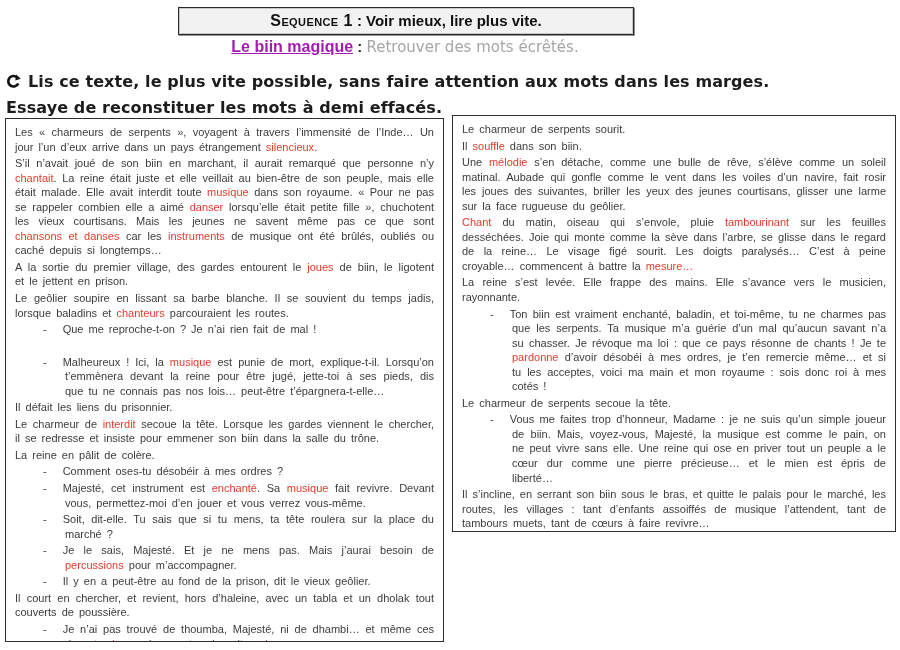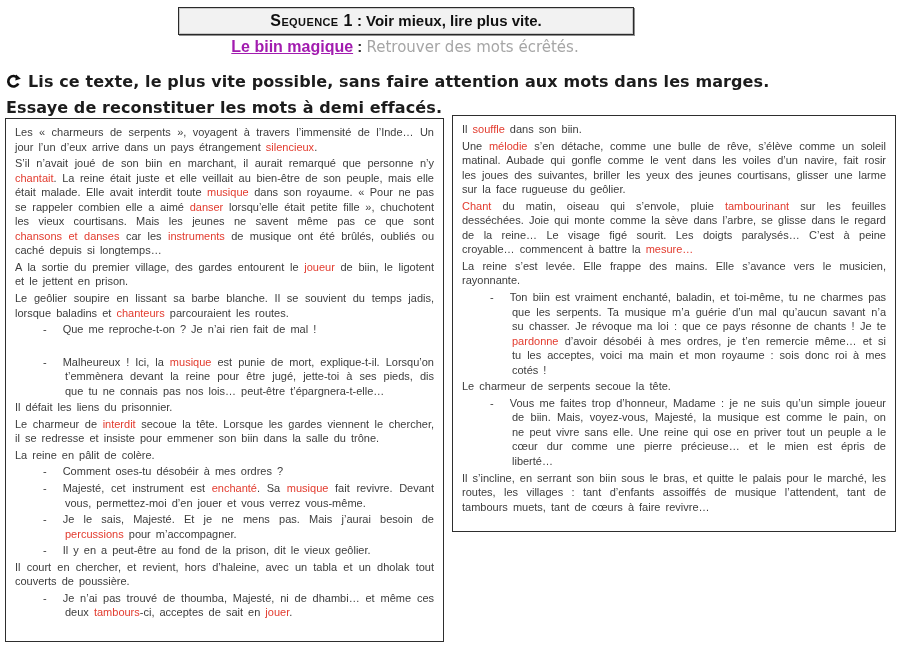--- a/index.html
+++ b/index.html
@@ -65,38 +65,40 @@
     </svg>
     <span>Lis ce texte, le plus vite possible, sans faire attention aux mots dans les marges.</span>
   </div>
   <div class="instr instr2">
     <span>Essaye de reconstituer les mots à demi effacés.</span>
   </div>
 
   <div class="textbox" id="left-box">
       <p class="para"><span class="">Les « charmeurs de serpents », voyagent à travers l’immensité de l’Inde… Un jour l’un d’eux arrive dans un pays étrangement </span><span class="hl">silencieux</span><span class="">.</span></p>
       <p class="para"><span class="">S’il n’avait joué de son biin en marchant, il aurait remarqué que personne n’y </span><span class="hl">chantait</span><span class="">. La reine était juste et elle veillait au bien-être de son peuple, mais elle était malade. Elle avait interdit toute </span><span class="hl">musique</span><span class=""> dans son royaume. « Pour ne pas se rappeler combien elle a aimé </span><span class="hl">danser</span><span class=""> lorsqu’elle était petite fille », chuchotent les vieux courtisans. Mais les jeunes ne savent même pas ce que sont </span><span class="hl">chansons et danses</span><span class=""> car les </span><span class="hl">instruments</span><span class=""> de musique ont été brûlés, oubliés ou caché depuis si longtemps…</span></p>
-      <p class="para"><span class="">A la sortie du premier village, des gardes entourent le </span><span class="hl">joueur</span><span class=""> de biin, le ligotent et le jettent en prison.</span></p>
+      <p class="para"><span class="">A la sortie du premier village, des gardes entourent le </span><span class="hl">joues</span><span class=""> de biin, le ligotent et le jettent en prison.</span></p>
       <p class="para"><span class="">Le geôlier soupire en lissant sa barbe blanche. Il se souvient du temps jadis, lorsque baladins et </span><span class="hl">chanteurs</span><span class=""> parcouraient les routes.</span></p>
       <p class="para dialogue"><span class="dash">-</span><span class="">Que me reproche-t-on ? Je n’ai rien fait de mal !</span></p>
       <p class="para spacer"></p>
       <p class="para dialogue"><span class="dash">-</span><span class="">Malheureux ! Ici, la </span><span class="hl">musique</span><span class=""> est punie de mort, explique-t-il. Lorsqu’on t’emmènera devant la reine pour être jugé, jette-toi à ses pieds, dis que tu ne connais pas nos lois… peut-être t’épargnera-t-elle…</span></p>
       <p class="para"><span class="">Il défait les liens du prisonnier.</span></p>
       <p class="para"><span class="">Le charmeur de </span><span class="hl">interdit</span><span class=""> secoue la tête. Lorsque les gardes viennent le chercher, il se redresse et insiste pour emmener son biin dans la salle du trône.</span></p>
       <p class="para"><span class="">La reine en pâlit de colère.</span></p>
       <p class="para dialogue"><span class="dash">-</span><span class="">Comment oses-tu désobéir à mes ordres ?</span></p>
       <p class="para dialogue"><span class="dash">-</span><span class="">Majesté, cet instrument est </span><span class="hl">enchanté</span><span class="">. Sa </span><span class="hl">musique</span><span class=""> fait revivre. Devant vous, permettez-moi d’en jouer et vous verrez vous-même.</span></p>
+      <p class="para dialogue"><span class="dash">-</span><span class="">Soit, dit-elle. Tu sais que si tu mens, ta tête roulera sur la place du marché ?</span></p>
       <p class="para dialogue"><span class="dash">-</span><span class="">Je le sais, Majesté. Et je ne mens pas. Mais j’aurai besoin de </span><span class="hl">percussions</span><span class=""> pour m’accompagner.</span></p>
       <p class="para dialogue"><span class="dash">-</span><span class="">Il y en a peut-être au fond de la prison, dit le vieux geôlier.</span></p>
       <p class="para"><span class="">Il court en chercher, et revient, hors d’haleine, avec un tabla et un dholak tout couverts de poussière.</span></p>
       <p class="para dialogue"><span class="dash">-</span><span class="">Je n’ai pas trouvé de thoumba, Majesté, ni de dhambi… et même ces deux </span><span class="hl">tambours</span><span class="">-ci, acceptes de sait en </span><span class="hl">jouer</span><span class="">.</span></p>
     </div>
 
   <div class="textbox" id="right-box">
     <div id="right-paras">
+        <p class="para"><span class="">Le charmeur de serpents sourit.</span></p>
         <p class="para"><span class="">Il </span><span class="hl">souffle</span><span class=""> dans son biin.</span></p>
         <p class="para"><span class="">Une </span><span class="hl">mélodie</span><span class=""> s’en détache, comme une bulle de rêve, s’élève comme un soleil matinal. Aubade qui gonfle comme le vent dans les voiles d’un navire, fait rosir les joues des suivantes, briller les yeux des jeunes courtisans, glisser une larme sur la face rugueuse du geôlier.</span></p>
         <p class="para"><span class="hl">Chant</span><span class=""> du matin, oiseau qui s’envole, pluie </span><span class="hl">tambourinant</span><span class=""> sur les feuilles desséchées. Joie qui monte comme la sève dans l’arbre, se glisse dans le regard de la reine… Le visage figé sourit. Les doigts paralysés… C’est à peine croyable… commencent à battre la </span><span class="hl">mesure…</span></p>
         <p class="para"><span class="">La reine s’est levée. Elle frappe des mains. Elle s’avance vers le musicien, rayonnante.</span></p>
         <p class="para dialogue"><span class="dash">-</span><span class="">Ton biin est vraiment enchanté, baladin, et toi-même, tu ne charmes pas que les serpents. Ta musique m’a guérie d’un mal qu’aucun savant n’a su chasser. Je révoque ma loi : que ce pays résonne de chants ! Je te </span><span class="hl">pardonne</span><span class=""> d’avoir désobéi à mes ordres, je t’en remercie même… et si tu les acceptes, voici ma main et mon royaume : sois donc roi à mes cotés !</span></p>
         <p class="para"><span class="">Le charmeur de serpents secoue la tête.</span></p>
         <p class="para dialogue"><span class="dash">-</span><span class="">Vous me faites trop d’honneur, Madame : je ne suis qu’un simple joueur de biin. Mais, voyez-vous, Majesté, la musique est comme le pain, on ne peut vivre sans elle. Une reine qui ose en priver tout un peuple a le cœur dur comme une pierre précieuse… et le mien est épris de liberté…</span></p>
         <p class="para"><span class="">Il s’incline, en serrant son biin sous le bras, et quitte le palais pour le marché, les routes, les villages : tant d’enfants assoiffés de musique l’attendent, tant de tambours muets, tant de cœurs à faire revivre…</span></p>
       </div>
     <div class="attribution">D’après Contes de charmeurs de serpents, coll Syros 1987</div>

